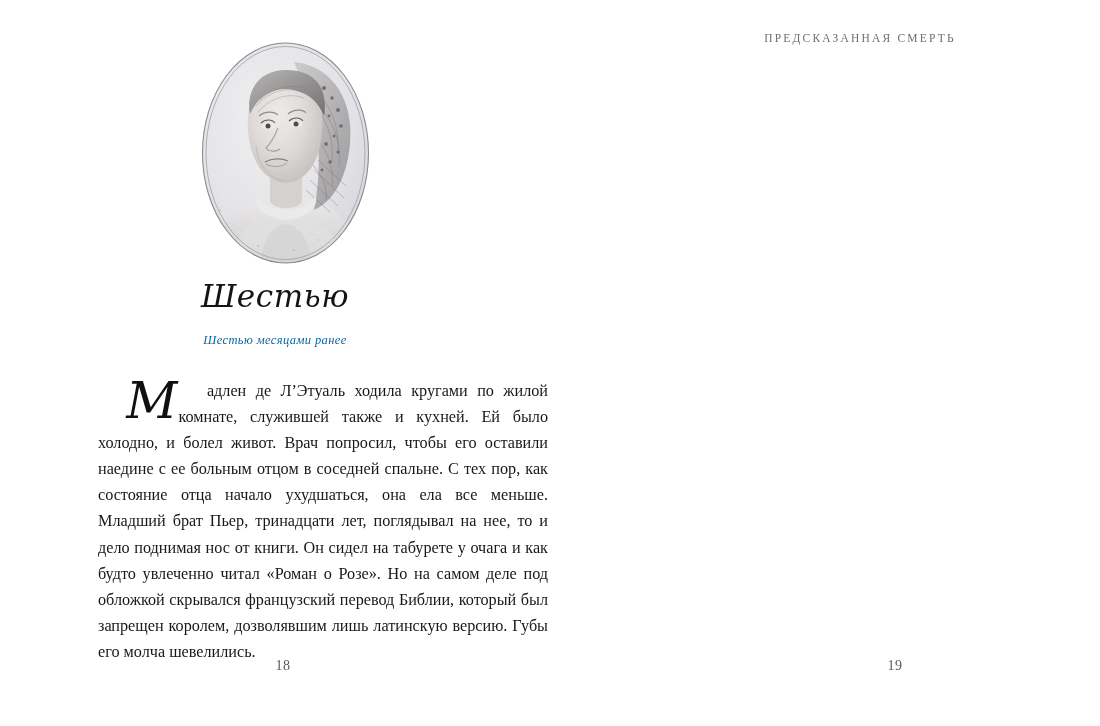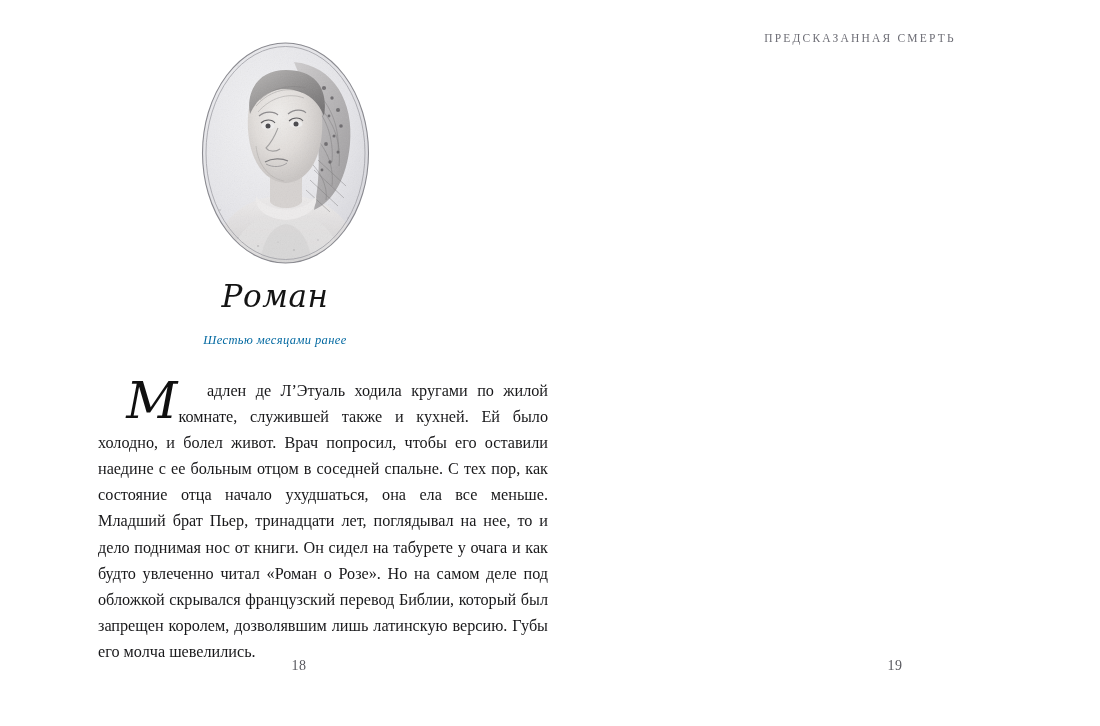--- a/index.html
+++ b/index.html
@@ -126,21 +126,21 @@
   .folio {
     position: absolute;
     bottom: 52px;
     left: 0;
     width: 550px;
     text-align: center;
     font-size: 14px;
     color: #58585e;
     letter-spacing: 0.5px;
   }
-  .page-left  .folio { padding-left: 16px; margin-left: 8px; }
+  .page-left  .folio { padding-left: 8px; }
   .page-right .folio { padding-left: 70px; }
 </style>
 </head>
 <body>
 
 <div class="spread">
 
   <div class="page page-left">
 
     <div class="illustration">
@@ -258,21 +258,21 @@
             <circle cx="40" cy="198" r="0.7"></circle>
               <circle cx="80" cy="202" r="0.6"></circle>
           </g>
         </g>
 
         <ellipse cx="87.5" cy="113" rx="83" ry="110" fill="none" stroke="#8a8a90" stroke-width="1.1"></ellipse>
         <ellipse cx="87.5" cy="113" rx="79.5" ry="106.5" fill="none" stroke="#9e9ea4" stroke-width="0.8"></ellipse>
       </svg>
     </div>
 
-    <div class="chapter-title">Роман</div>
+    <div class="chapter-title">Шестью</div>
 
     <div class="chapter-subtitle">Шестью месяцами ранее</div>
 
     <div class="textblock left">
       <p class="dropcap-para"><span class="dropcap">М</span><span>адлен де Л’Этуаль ходила кругами по жилой комнате, служившей также и кухней. Ей было холодно, и болел живот. Врач попросил, чтобы его оставили наедине с ее больным отцом в соседней спальне. С тех пор, как состояние отца начало ухудшаться, она ела все меньше. Младший брат Пьер, тринадцати лет, поглядывал на нее, то и дело поднимая нос от книги. Он сидел на табурете у очага и как будто увлеченно читал «Роман о Розе». Но на самом деле под обложкой скрывался французский перевод Библии, который был запрещен королем, дозволявшим лишь латинскую версию. Губы его молча шевелились.</span></p>
     </div>
 
     <div class="folio">18</div>
   </div>
 

